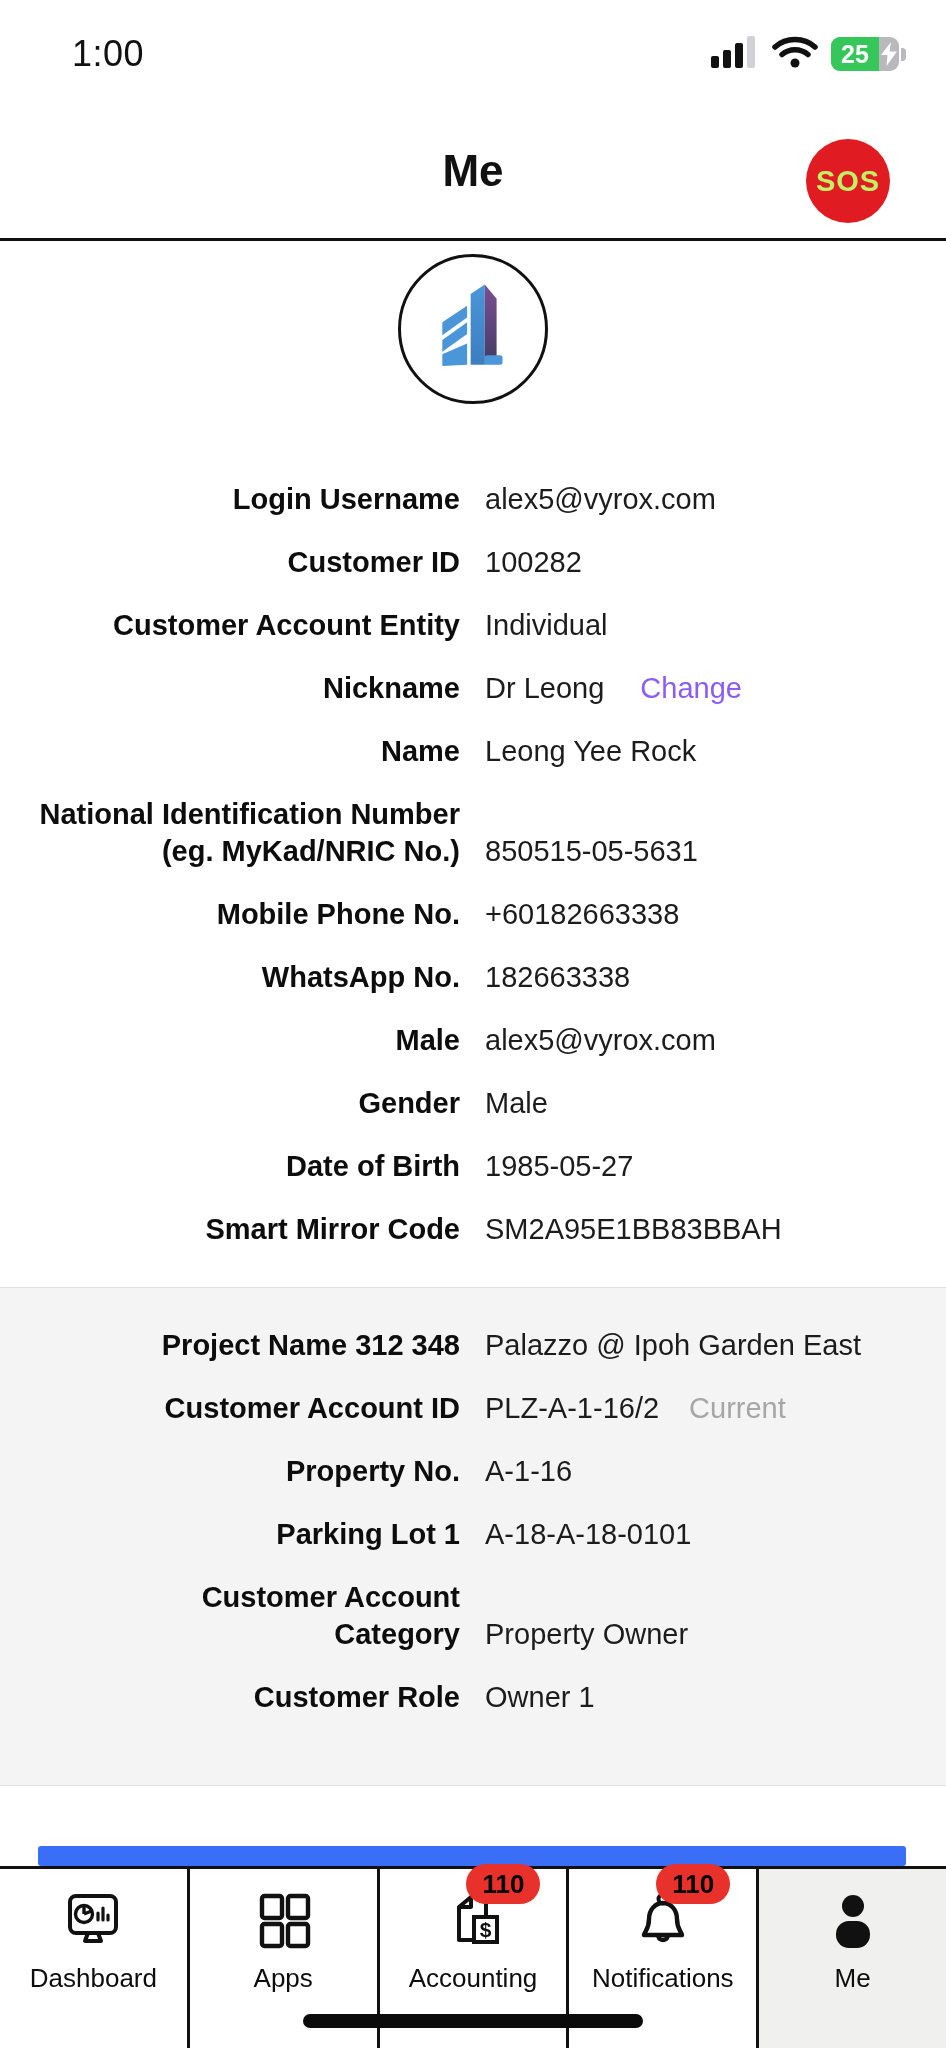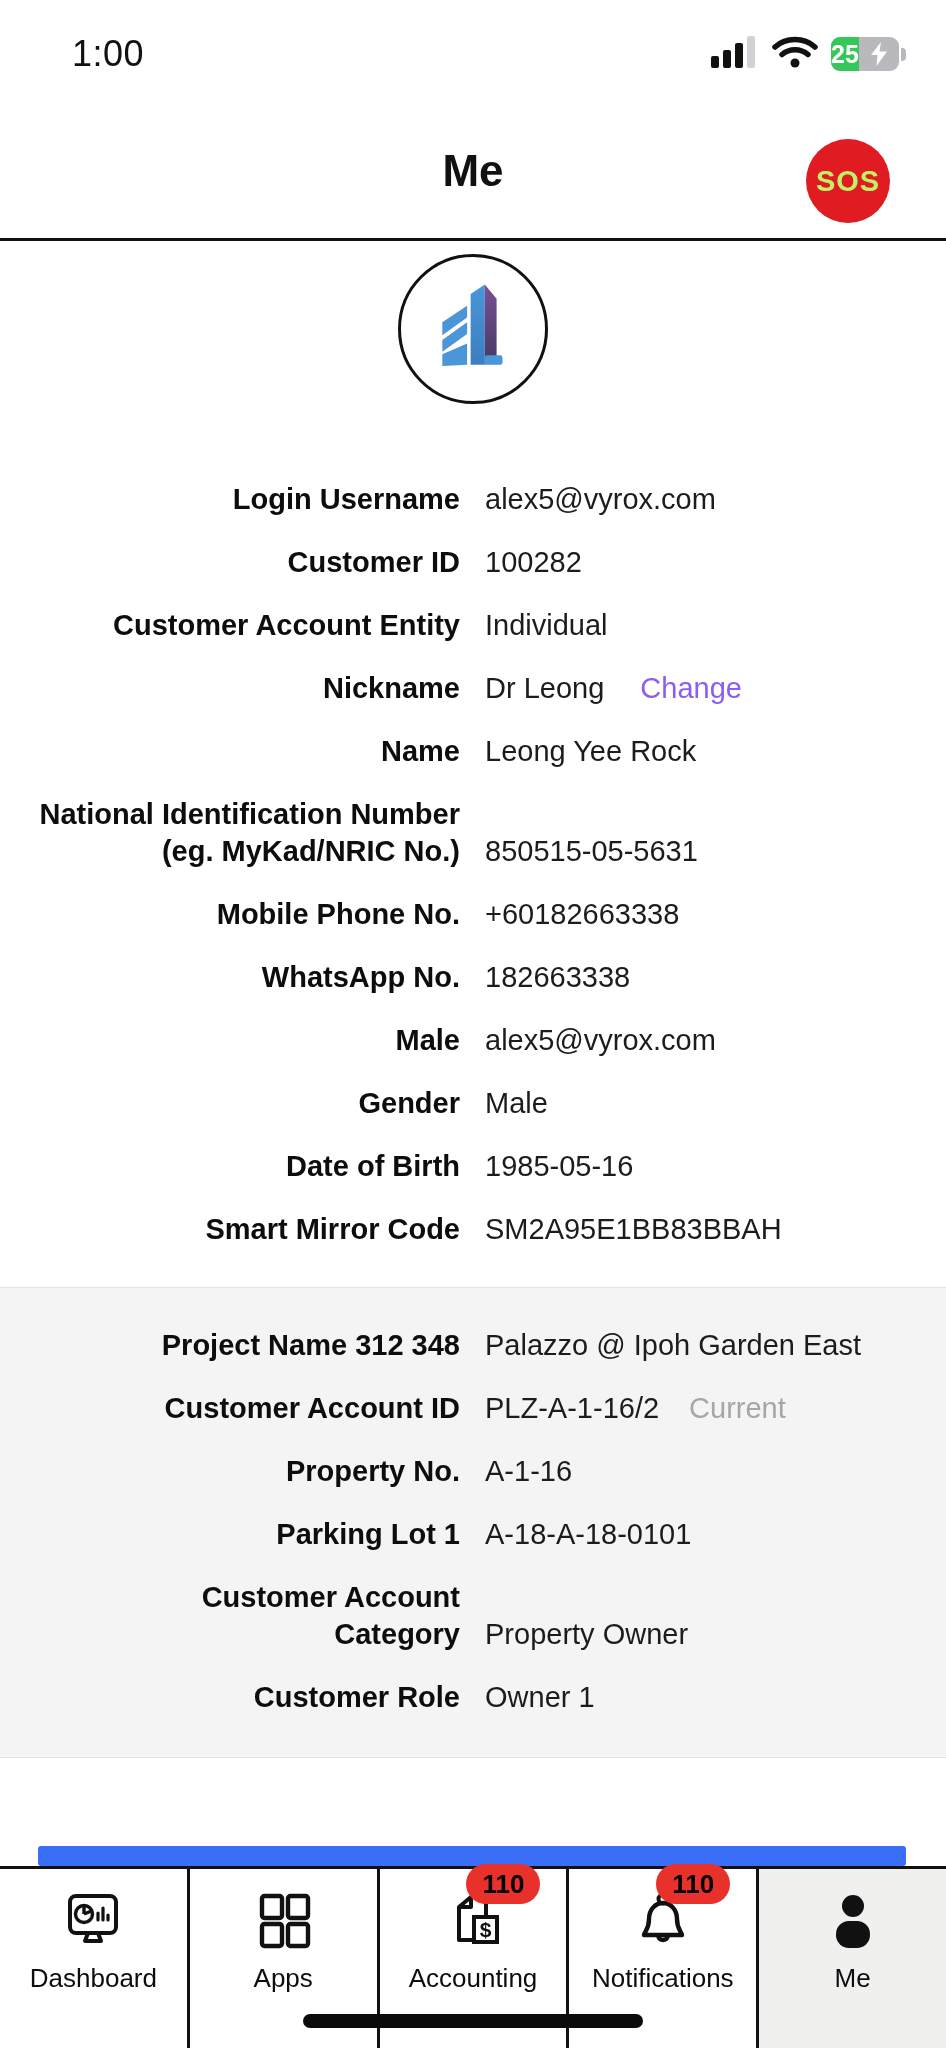--- a/index.html
+++ b/index.html
@@ -9,21 +9,21 @@
     font-family:"Liberation Sans","DejaVu Sans",sans-serif; color:#111;
   }
 
   
   .status-bar { height:90px; display:flex; align-items:center; justify-content:space-between;
     padding:18px 40px 0 72px; }
   .time { font-size:36px; font-weight:400; letter-spacing:.5px; }
   .status-icons { display:flex; align-items:center; gap:13px; }
   .battery-wrap { display:flex; align-items:center; }
   .battery { display:flex; width:68px; height:34px; border-radius:9px; overflow:hidden; background:#b9b9bd; }
-  .batt-green { width:28px; background:#35c759; color:#fff; font-size:25px; font-weight:700;
+  .batt-green { width:48px; background:#35c759; color:#fff; font-size:25px; font-weight:700;
     display:flex; align-items:center; justify-content:center; }
   .batt-rest { flex:1; display:flex; align-items:center; justify-content:center; }
   .batt-nub { width:5px; height:13px; background:#b9b9bd; border-radius:0 4px 4px 0; margin-left:2px; }
 
   
   .header { position:relative; height:151px; border-bottom:3px solid #111; }
   .page-title { position:absolute; top:56px; left:0; right:0; text-align:center;
     font-size:44px; font-weight:700; }
   .sos-btn { position:absolute; top:49px; left:806px; width:84px; height:84px; border-radius:50%;
     background:#e01b22; color:#bef264; font-size:29px; font-weight:700; letter-spacing:1px;
@@ -37,21 +37,21 @@
   .fields-1 { margin-top:64px; }
   .row { display:flex; align-items:flex-end; padding:13px 0; }
   .lbl { flex:none; width:460px; text-align:right; font-weight:700; font-size:29px;
     line-height:37px; white-space:pre-line; color:#0d0d0d; }
   .val { margin-left:25px; font-size:29px; line-height:37px; color:#1c1c1c;
     display:flex; align-items:center; }
   .link { color:#8b5cf6; margin-left:36px; cursor:pointer; text-decoration:none; }
   .tag  { color:#a6a6a6; margin-left:30px; }
 
   .section-2 { margin-top:26px; background:#f4f4f4;
-    border-top:1px solid #e2e2e2; border-bottom:1px solid #e2e2e2; padding:26px 0 28px; }
+    border-top:1px solid #e2e2e2; border-bottom:1px solid #e2e2e2; padding:26px 0 56px; }
 
   
   .cta-bar { position:absolute; top:1846px; left:38px; width:868px; height:20px;
     background:#3b6ef6; border-radius:3px; border:none; cursor:pointer; }
 
   .tab-bar { position:absolute; top:1866px; left:0; width:946px; height:182px;
     border-top:3px solid #111; display:flex; background:#fff; }
   .tab { flex:1; position:relative; display:flex; flex-direction:column; align-items:center;
     padding-top:20px; border-right:3px solid #111; cursor:pointer; background:#fff; }
   .tab:last-child { border-right:none; }
@@ -168,21 +168,21 @@
   <div class="row">
     <div class="lbl">Male</div>
     <div class="val">alex5@vyrox.com</div>
   </div>
   <div class="row">
     <div class="lbl">Gender</div>
     <div class="val">Male</div>
   </div>
   <div class="row">
     <div class="lbl">Date of Birth</div>
-    <div class="val">1985-05-16</div>
+    <div class="val">1985-05-27</div>
   </div>
   <div class="row">
     <div class="lbl">Smart Mirror Code</div>
     <div class="val">SM2A95E1BB83BBAH</div>
   </div>
 </div>
 
 <div class="section-2">
   <div class="row">
     <div class="lbl">Project Name 312 348</div>

